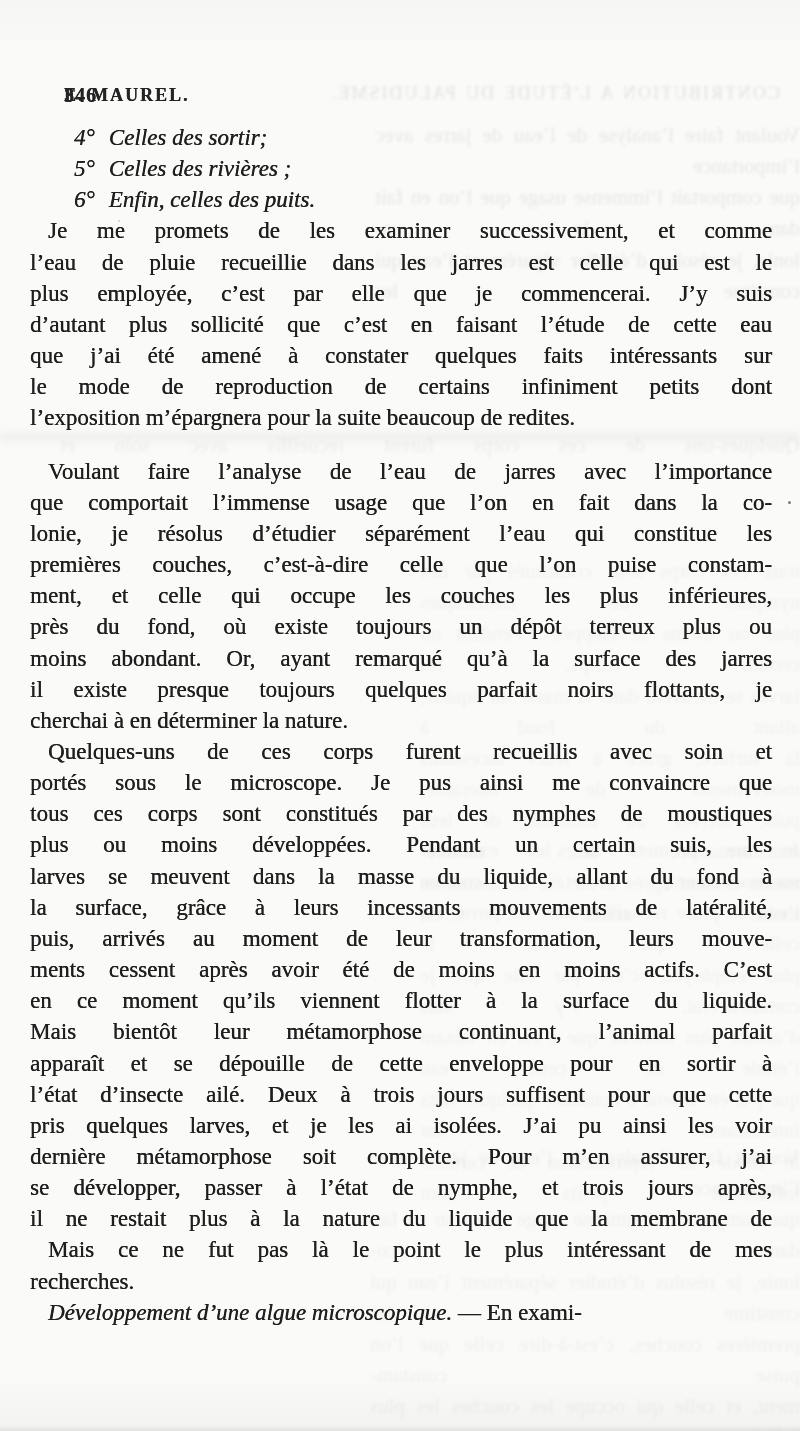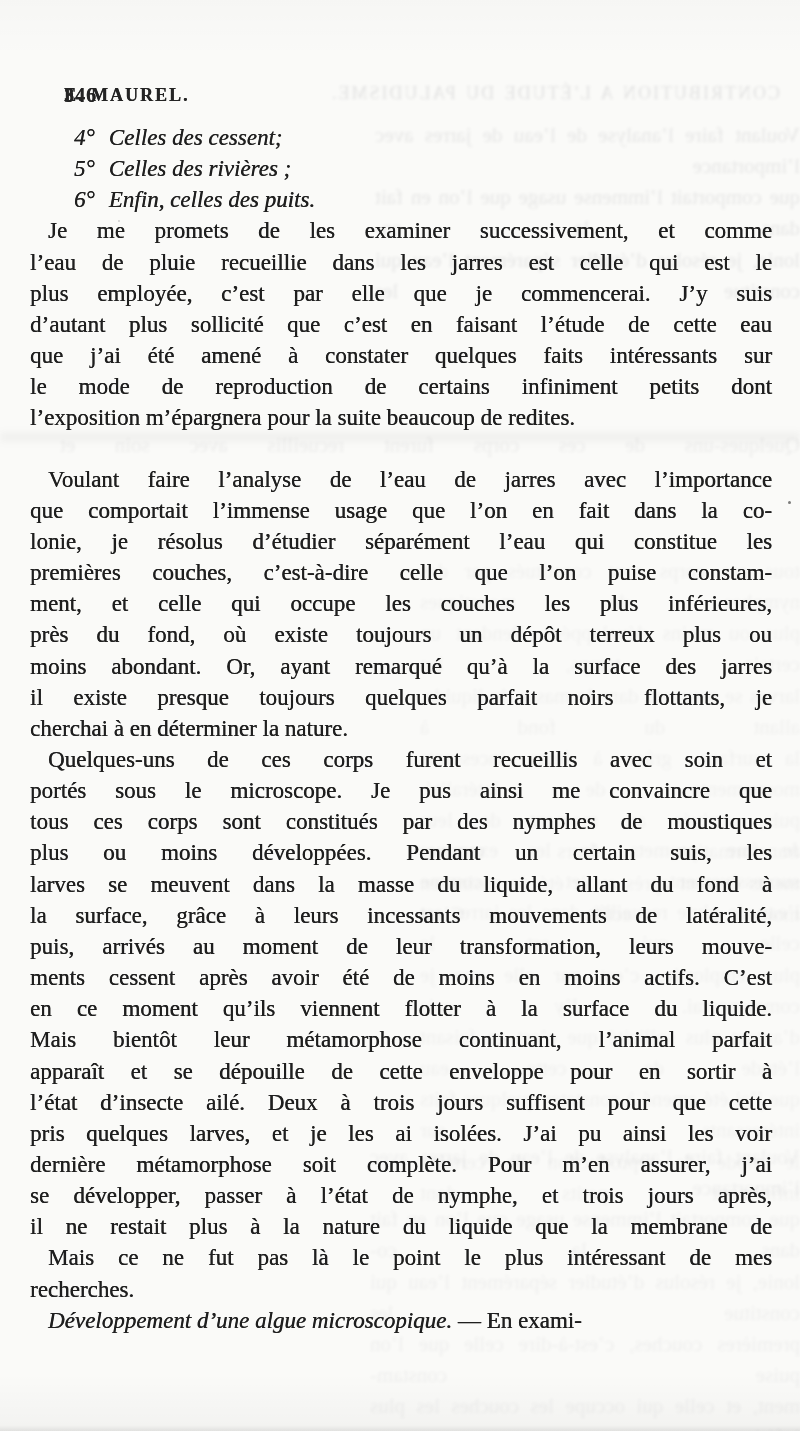--- a/index.html
+++ b/index.html
@@ -33,21 +33,21 @@
     position:absolute;left:30px;width:742px;top:122px;
     font-size:23px;line-height:31.15px;color:#1f1f1f;
     text-shadow:0.35px 0 0 currentColor;
   }
   .list-line{
     font-style:italic;padding-left:44px;
     text-align:left;
   }
   .list-line .marker{margin-right:14px;font-style:italic;}
   .para{margin:0;}
-  .para.gap{margin-top:30px;}
+  .para.gap{margin-top:22px;}
   .line{text-align:justify;text-align-last:justify;}
   .line.last{text-align-last:left;}
   .line.indent{text-indent:18px;}
   .it{font-style:italic;}
   
   .bleed-frag{
     position:absolute;
     transform:scaleX(-1);
     filter:blur(1.8px);
     color:#3c3c46;
@@ -115,21 +115,21 @@
   <div class="speck s2"></div>
   <div class="bottom-shadow"></div>
 
   <div class="header">
     <span class="page-num">346</span>
     <span class="running-title">E. MAUREL.</span>
   </div>
 
   <div class="text-block">
     <div id="numbered-list">
-        <div class="list-line"><span class="marker">4°</span><span>Celles des cessent;</span></div>
+        <div class="list-line"><span class="marker">4°</span><span>Celles des sortir;</span></div>
         <div class="list-line"><span class="marker">5°</span><span>Celles des rivières ;</span></div>
         <div class="list-line"><span class="marker">6°</span><span>Enfin, celles des puits.</span></div>
       </div>
     <div id="body-text">
         <div class="para">
           <div class="line indent">Je me promets de les examiner successivement, et comme</div>
           <div class="line">l’eau de pluie recueillie dans les jarres est celle qui est le</div>
           <div class="line">plus employée, c’est par elle que je commencerai. J’y suis</div>
           <div class="line">d’autant plus sollicité que c’est en faisant l’étude de cette eau</div>
           <div class="line">que j’ai été amené à constater quelques faits intéressants sur</div>

